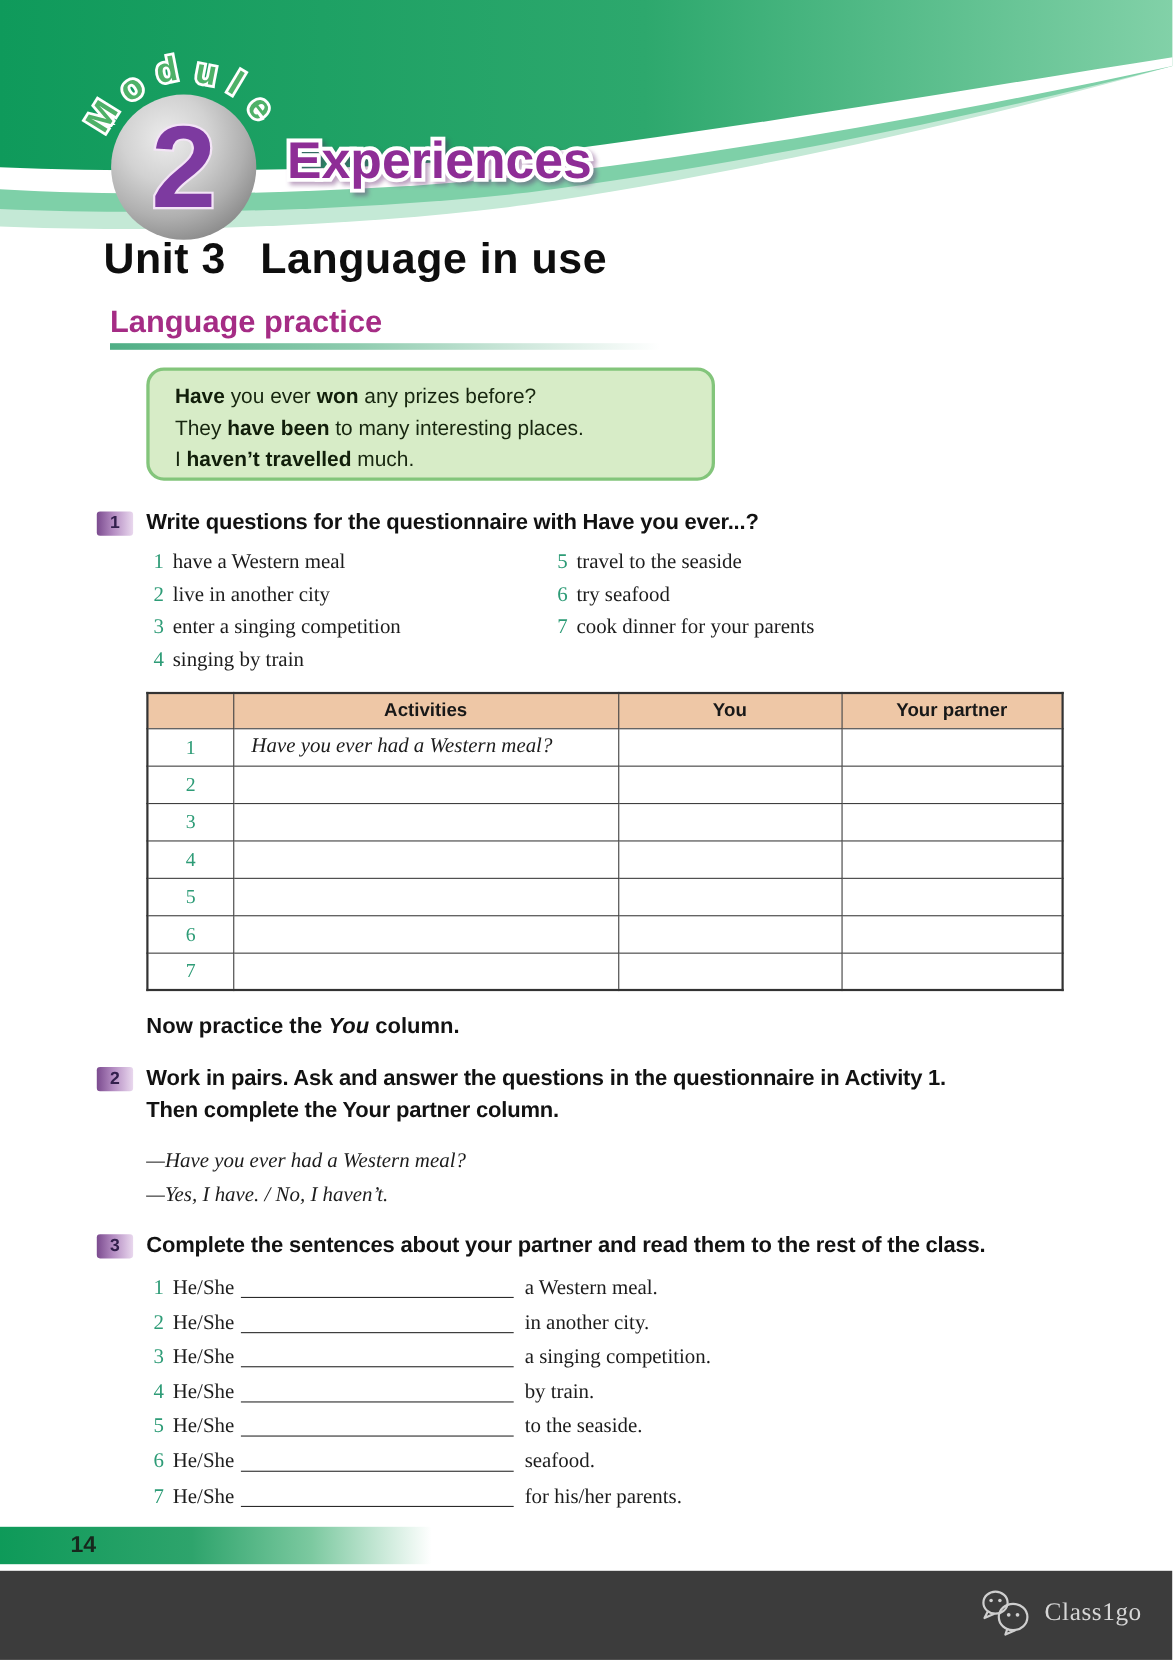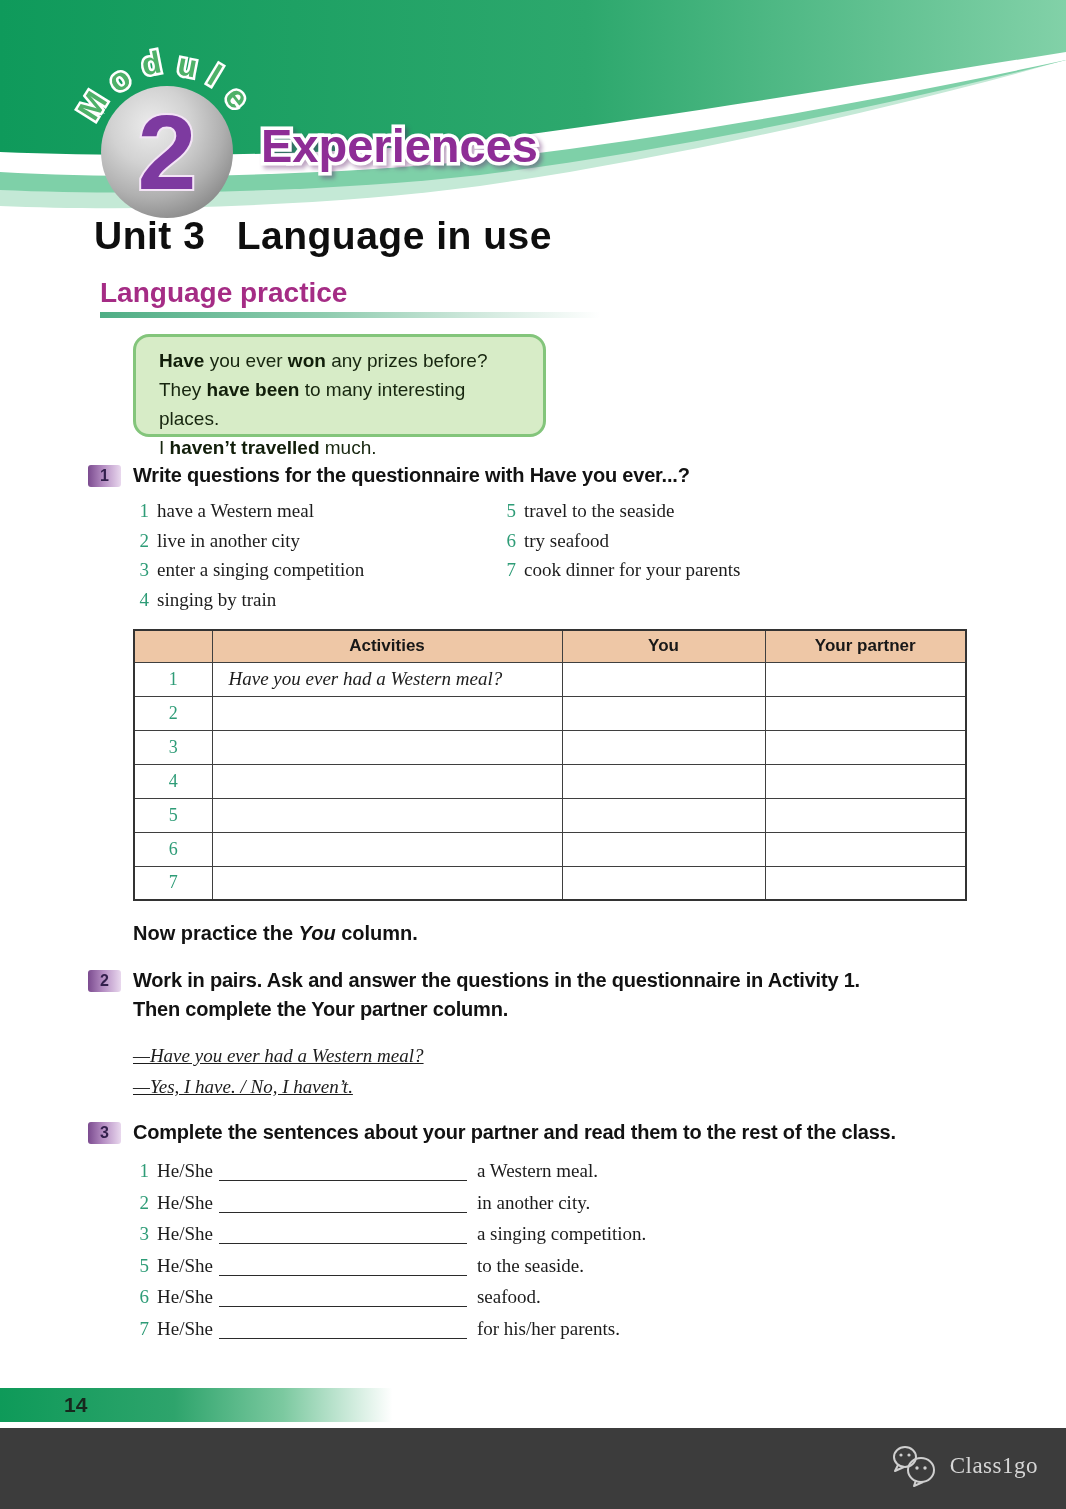--- a/index.html
+++ b/index.html
@@ -34,21 +34,21 @@
   }
 
   
   .unit-title { left:94px; top:214px; font: bold 39px "Liberation Sans", sans-serif; letter-spacing:0.5px; color:#0e0e0e; }
   .section-title { left:100px; top:277px; font: bold 28px "Liberation Sans", sans-serif; color:#a52c85; }
   .section-underline { left:100px; top:312px; width:500px; height:6px;
     background: linear-gradient(to right, #4fae85 0%, #8fccaf 45%, #cfe8dc 75%, rgba(255,255,255,0) 100%); }
 
   
   .example-box {
-    left:133px; top:334px; width:413px; height:103px;
+    left:133px; top:334px; width:517px; height:103px;
     background:#d7ecc7; border:3px solid #83c57b; border-radius:16px;
     padding:9px 14px 0 23px;
     font: 19px/29px "Liberation Sans", sans-serif; color:#17260f;
   }
   .example-box b { color:#111e0a; }
 
   
   .badge {
     width:33px; height:22px; border-radius:3px; text-align:center;
     background: linear-gradient(to right, #7b4b8f 0%, #b48cc2 45%, #e9d8ee 100%);
@@ -70,21 +70,21 @@
     font: bold 17px "Liberation Sans", sans-serif; color:#181818; text-align:center;margin-left:24px;
   }
   .qtable td { height:34px; background:#ffffff; }
   .qtable td.rownum { text-align:center; font: 18px "Liberation Serif", serif; color:#2e9c77; }
   .qtable td.activity { font: italic 19px "Liberation Serif", serif; color:#1c1c1c; padding-left:16px; }
 
   .note { left:133px; top:922px; font: bold 20px "Liberation Sans", sans-serif; color:#121212; }
   .note .it { font-style:italic; }
 
   
-  .dialogue { font: italic 19px/30px "Liberation Serif", serif; color:#1c1c1c;text-decoration:underline; }
+  .dialogue { font: italic 19px/30px "Liberation Serif", serif; color:#1c1c1c; }
 
   
   .sentences { left:133px; top:1160px; width:700px; }
   .sentence { height:31.6px; font: 19px "Liberation Serif", serif; color:#1c1c1c; white-space:nowrap; }
   .sentence .num { color:#2e9c77; display:inline-block; width:16px; text-align:right; margin-right:8px; }
   .blank { display:inline-block; width:248px; height:20px; border-bottom:1.6px solid #2b2b2b;
     vertical-align:-4px; margin:0 10px 0 6px; }
 
   
   .pagebar { left:0; top:1388px; width:545px; height:34px;
@@ -222,20 +222,21 @@
   <div class="abs dialogue" style="left:133px; top:1041px">—Have you ever had a Western meal?</div>
   <div class="abs dialogue" style="left:133px; top:1072px">—Yes, I have. / No, I haven’t.</div>
 
   <div class="abs badge" style="left:88px; top:1122px">3</div>
   <div class="abs act-head" style="left:133px; top:1118px; width:900px">Complete the sentences about your partner and read them to the rest of the class.</div>
 
   <div class="abs sentences">
     <div class="sentence"><span class="num">1</span><span>He/She</span><span class="blank"></span><span>a Western meal.</span></div>
     <div class="sentence"><span class="num">2</span><span>He/She</span><span class="blank"></span><span>in another city.</span></div>
     <div class="sentence"><span class="num">3</span><span>He/She</span><span class="blank"></span><span>a singing competition.</span></div>
+    <div class="sentence"><span class="num">4</span><span>He/She</span><span class="blank"></span><span>by train.</span></div>
     <div class="sentence"><span class="num">5</span><span>He/She</span><span class="blank"></span><span>to the seaside.</span></div>
     <div class="sentence"><span class="num">6</span><span>He/She</span><span class="blank"></span><span>seafood.</span></div>
     <div class="sentence"><span class="num">7</span><span>He/She</span><span class="blank"></span><span>for his/her parents.</span></div>
   </div>
 
   <div class="abs pagebar"></div>
   <div class="abs pagenum">14</div>
 
   <div class="abs footerbar"></div>
   <div class="abs brand">

